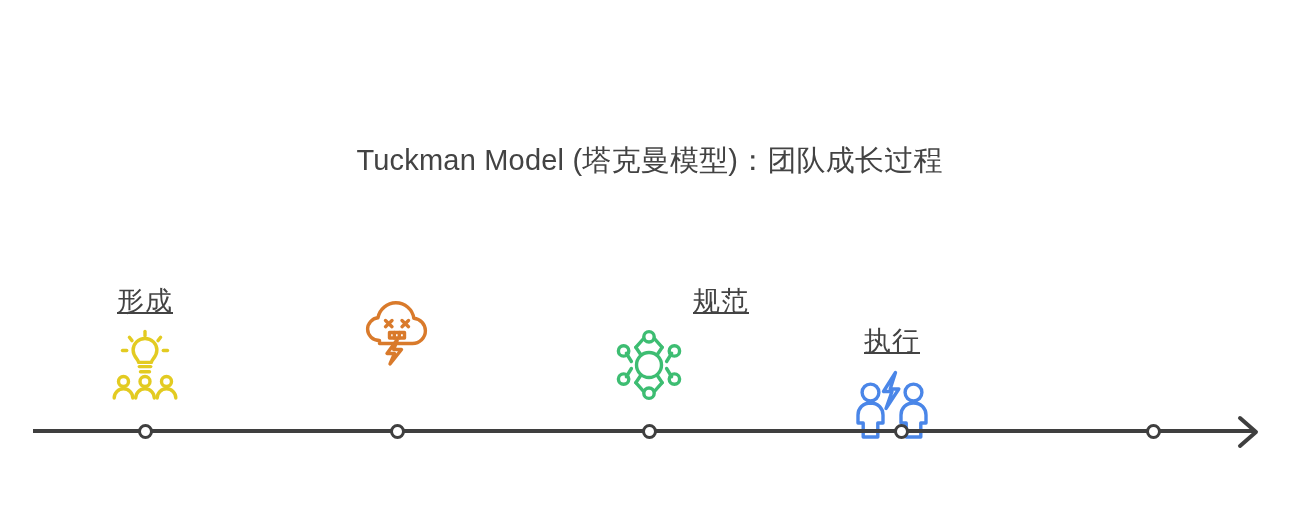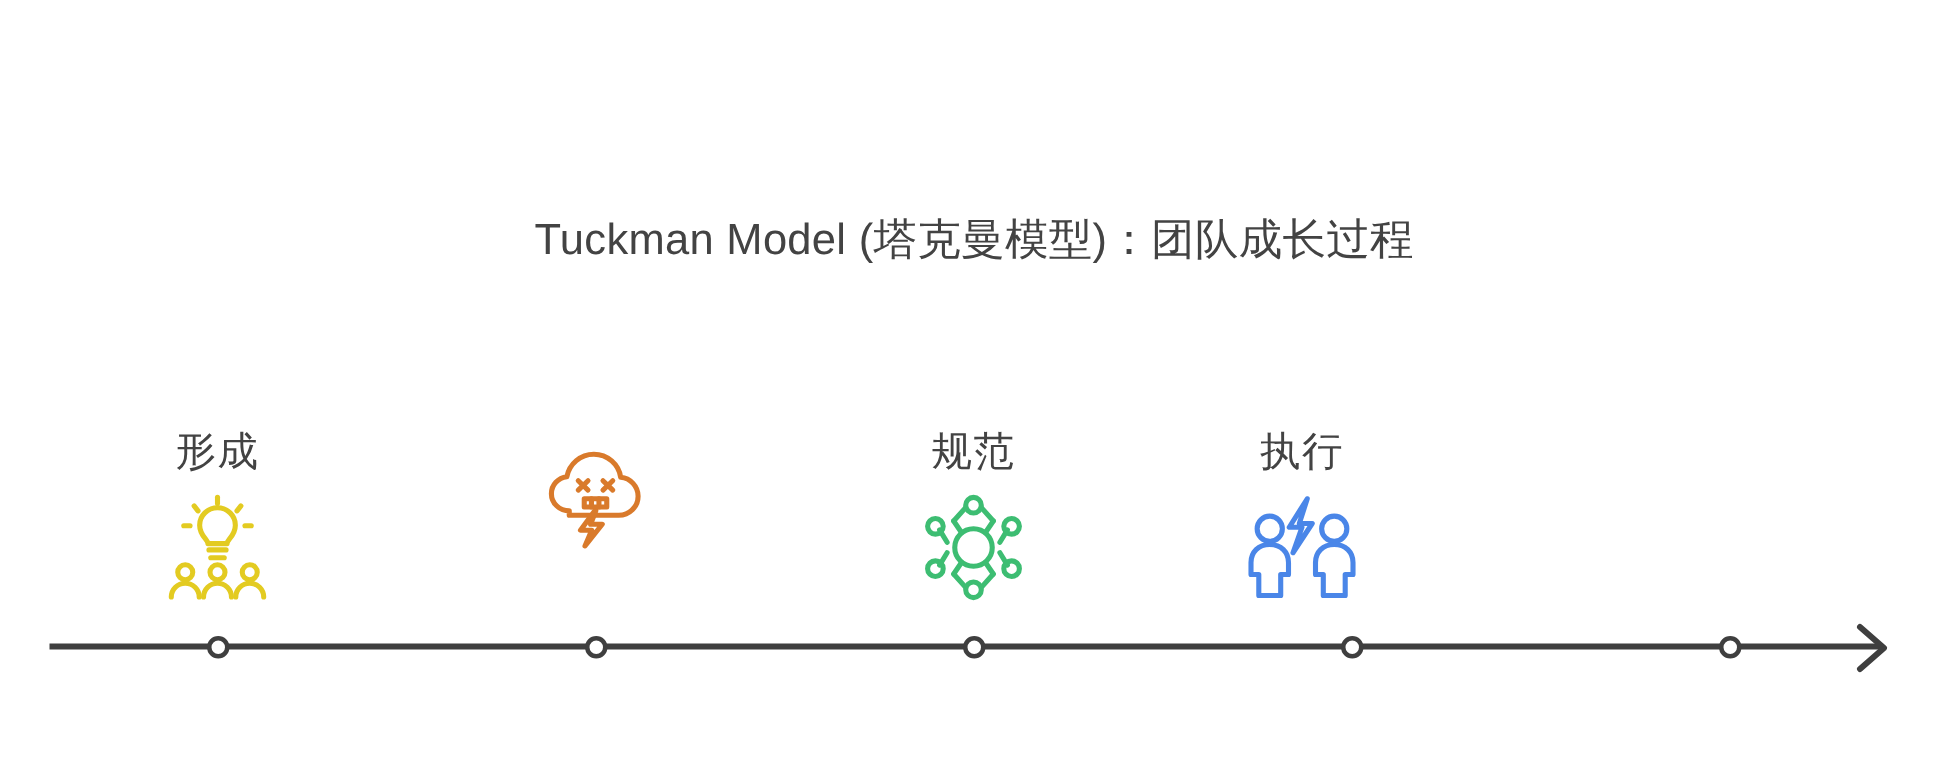--- a/index.html
+++ b/index.html
@@ -35,20 +35,21 @@
     top: 284px;
     width: 200px;
     text-align: center;
   }
   .stage-label {
     font-size: 27px;
     line-height: 34px;
     color: #434343;
     white-space: nowrap;
     letter-spacing: 1px;
+    text-decoration: underline;
   }
   .stage-icon {
     margin: 0 auto;
     margin-top: 11px;
     width: 76px;
     height: 72px;
     display: flex;
     align-items: center;
     justify-content: center;
   }
@@ -127,21 +128,21 @@
 
         <path d="M28.5 36.5h15v5.5h-15z"></path>
         <path d="M33.3 36.5v5.5"></path>
         <path d="M38.3 36.5v5.5"></path>
 
         <path d="M35.5 44.5L26 57.5h7.5L29 68l11.5-14.5h-7.8l3.5-9z"></path>
       </svg>
     </div>
   </div>
 
-  <div class="stage" style="left:549px;">
+  <div class="stage" style="left:549px;text-align:right;">
     <div class="stage-label">规范</div>
     <div class="stage-icon">
       <svg width="70" height="70" viewBox="0 0 70 70" fill="none" stroke="#3dbd72" stroke-width="3.4" stroke-linecap="round" stroke-linejoin="round">
 
         <circle cx="35" cy="35" r="12.5"></circle>
 
         <path d="M29.6 8.6 L21.8 17.3"></path>
         <path d="M40.4 8.6 L48.2 17.3"></path>
         <path d="M57.6 23.3 L52.6 31.5"></path>
         <path d="M57.6 46.7 L52.6 38.5"></path>
@@ -157,21 +158,21 @@
         <circle cx="35" cy="6.8" r="5.2"></circle>
         <circle cx="60.4" cy="20.9" r="5.2"></circle>
         <circle cx="60.4" cy="49.1" r="5.2"></circle>
         <circle cx="35" cy="63.2" r="5.2"></circle>
         <circle cx="9.6" cy="49.1" r="5.2"></circle>
         <circle cx="9.6" cy="20.9" r="5.2"></circle>
       </svg>
     </div>
   </div>
 
-  <div class="stage" style="left:768px;">
+  <div class="stage" style="left:792px;margin-top:40px;">
     <div class="stage-label">执行</div>
     <div class="stage-icon">
       <svg width="74" height="70" viewBox="0 0 74 70" fill="none" stroke="#4a86e8" stroke-width="3.4" stroke-linecap="round" stroke-linejoin="round">
 
         <circle cx="15.5" cy="22.5" r="8.4"></circle>
         <path d="M15.5 33c-7.6 0-12.5 5.2-12.5 12v8h5.2v14h14.6V53h5.2v-8c0-6.8-4.9-12-12.5-12z"></path>
 
         <circle cx="58.5" cy="22.5" r="8.4"></circle>
         <path d="M58.5 33c-7.6 0-12.5 5.2-12.5 12v8h5.2v14h14.6V53h5.2v-8c0-6.8-4.9-12-12.5-12z"></path>
 

